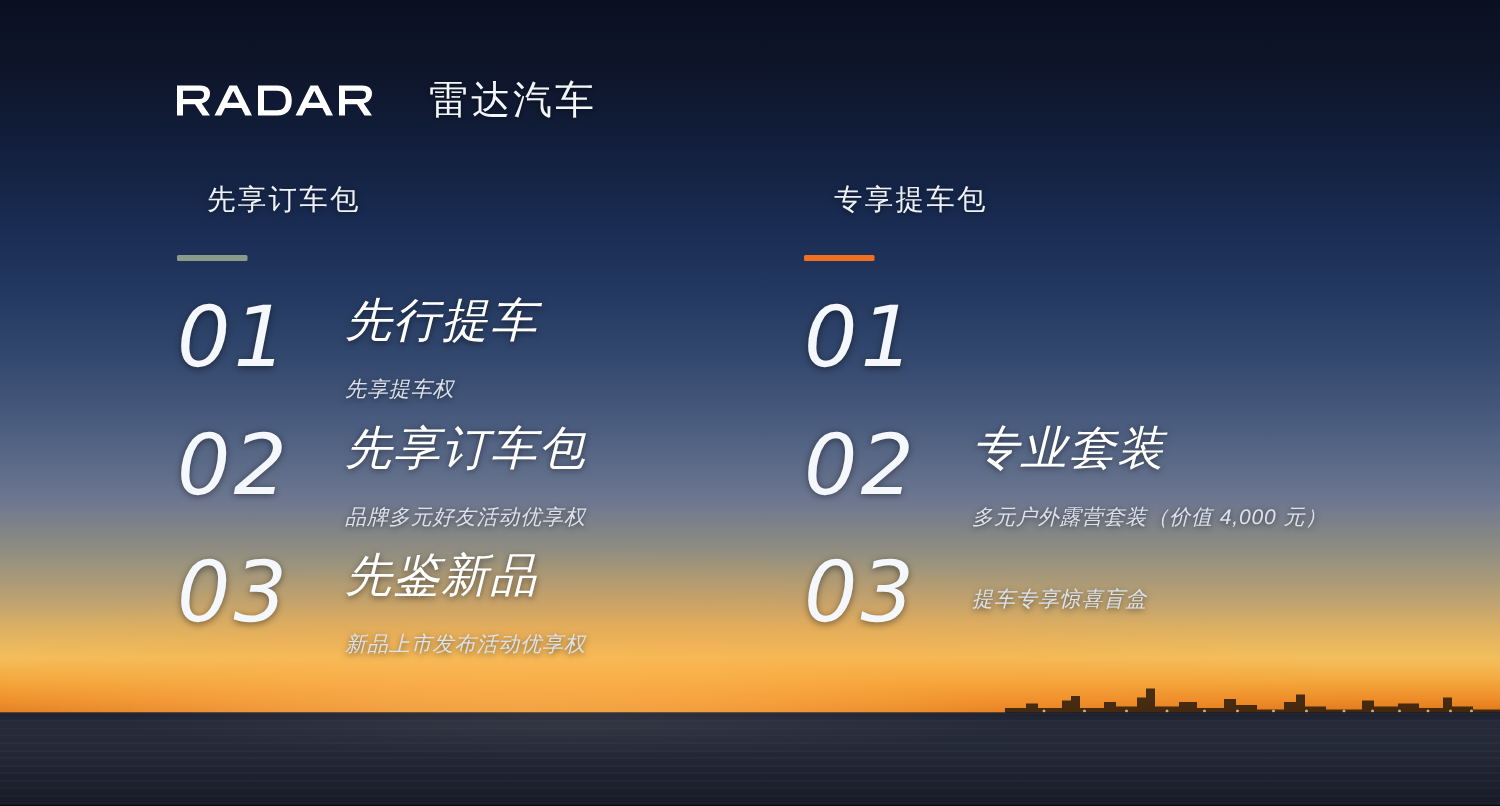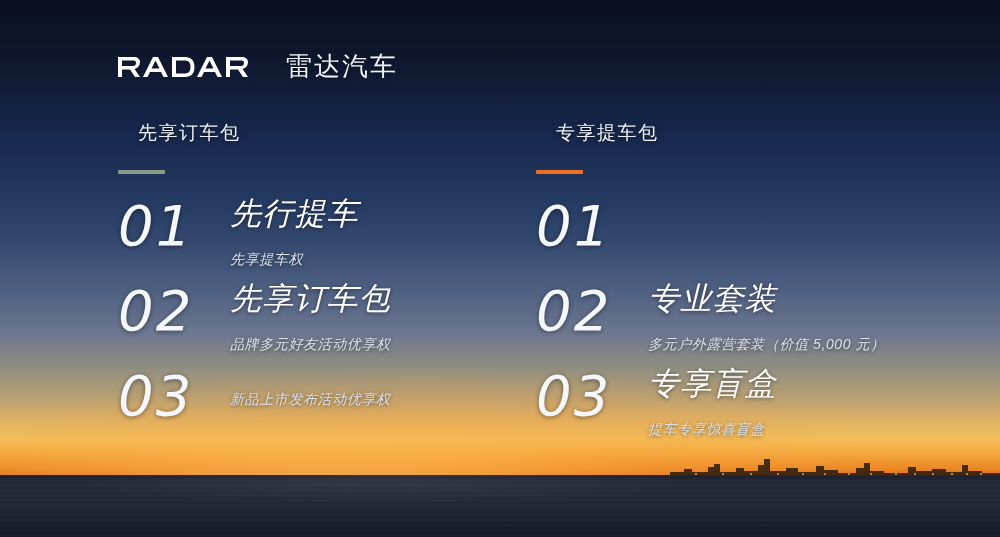--- a/index.html
+++ b/index.html
@@ -248,48 +248,48 @@
           <div class="item-num">02</div>
           <div class="item-text">
             <div class="item-title">先享订车包</div>
             <div class="item-sub">品牌多元好友活动优享权</div>
           </div>
         </div>
 
         <div class="item">
           <div class="item-num">03</div>
           <div class="item-text">
+            <div class="item-title">先鉴新品</div>
             <div class="item-sub">新品上市发布活动优享权</div>
           </div>
         </div>
 
       </div>
     </div>
 
     <div class="col col-right">
       <div class="col-title">专享提车包</div>
       <div class="accent" style="background:#f07020;"></div>
       <div class="items">
 
         <div class="item">
           <div class="item-num">01</div>
         </div>
 
         <div class="item">
           <div class="item-num">02</div>
           <div class="item-text">
             <div class="item-title">专业套装</div>
-            <div class="item-sub">多元户外露营套装（价值 5,000 元）</div>
+            <div class="item-sub">多元户外露营套装（价值 4,000 元）</div>
           </div>
         </div>
 
         <div class="item">
           <div class="item-num">03</div>
           <div class="item-text">
-            <div class="item-title">专享盲盒</div>
             <div class="item-sub">提车专享惊喜盲盒</div>
           </div>
         </div>
 
       </div>
     </div>
 
 
   </div>
 </div>

